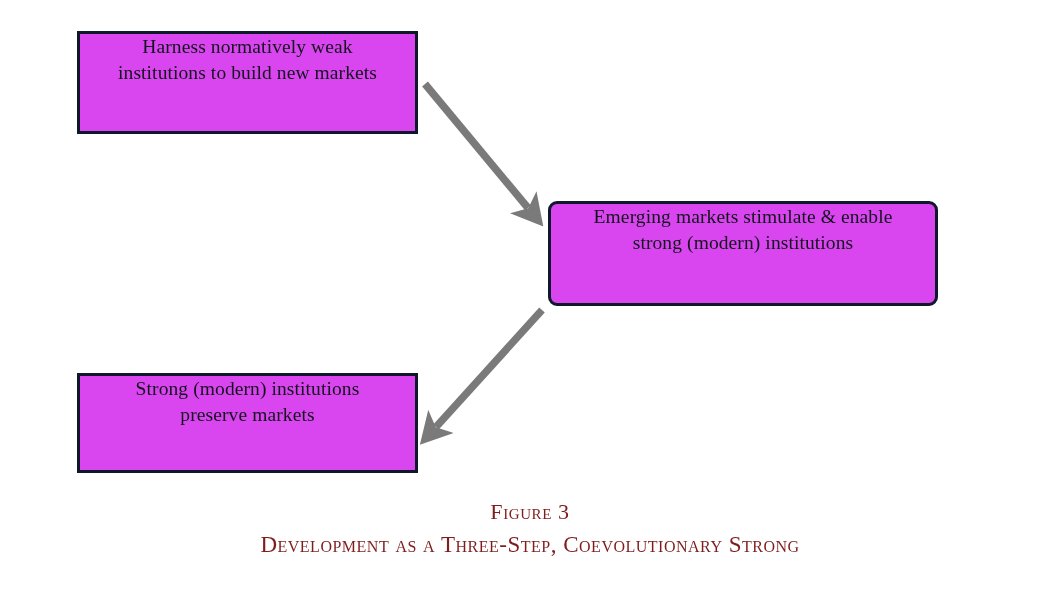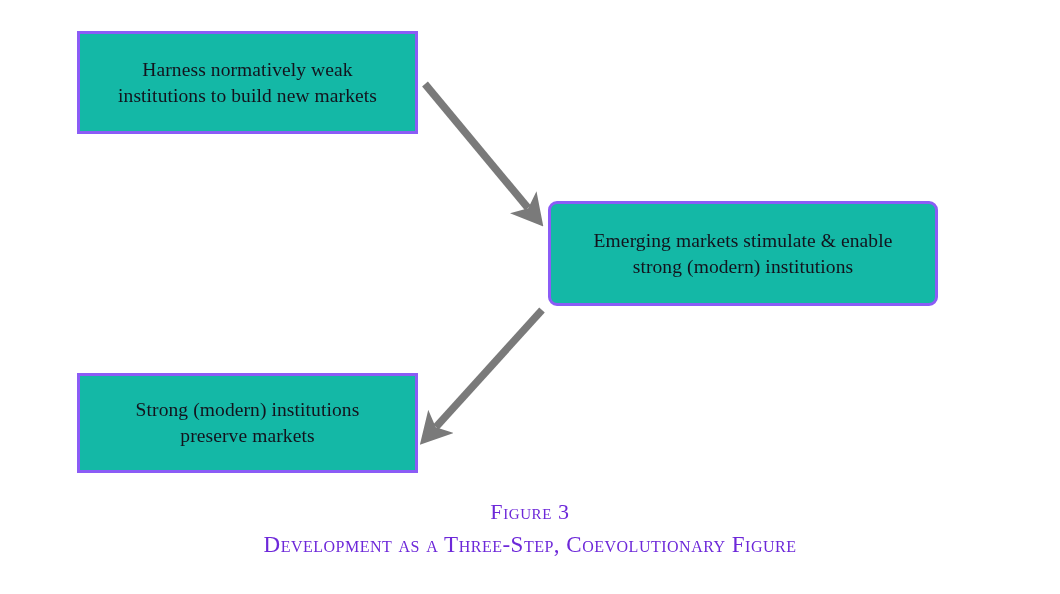--- a/index.html
+++ b/index.html
@@ -21,24 +21,23 @@
     position: absolute;
     left: 0;
     top: 0;
     width: 1060px;
     height: 594px;
   }
 
   .node-box {
     position: absolute;
     box-sizing: border-box;
-    border: 3px solid #8b5cf6;
-    background: #14b8a6;
+    border: 3px solid #0f172a;
+    background: #d946ef;
     display: flex;
-    align-items: center;
     justify-content: center;
     text-align: center;
     z-index: 3;
   }
 
   .node-text {
     display: block;
     font-size: 19.5px;
     line-height: 1.32;
     letter-spacing: 0.1px;
@@ -83,21 +82,21 @@
     left: 0;
     top: 497px;
     width: 1060px;
     text-align: center;
     z-index: 4;
   }
   .caption-line {
     display: block;
     font-variant: small-caps;
     font-feature-settings: "smcp" 1;
-    color: #6d28d9;
+    color: #7f1d1d;
   }
   #caption-figure-number {
     font-size: 22px;
     line-height: 1.35;
     letter-spacing: 0.6px;
   }
   #caption-figure-title {
     font-size: 23px;
     line-height: 1.4;
     letter-spacing: 0.5px;
@@ -135,16 +134,16 @@
 strong (modern) institutions</span>
   </div>
 
   <div class="node-box" id="box-strong">
     <span class="node-text">Strong (modern) institutions
 preserve markets</span>
   </div>
 
   <div class="caption-block">
     <span class="caption-line" id="caption-figure-number">Figure 3</span>
-    <span class="caption-line" id="caption-figure-title">Development as a Three-Step, Coevolutionary Figure</span>
+    <span class="caption-line" id="caption-figure-title">Development as a Three-Step, Coevolutionary Strong</span>
   </div>
 
 </div>
 
 </body></html>

